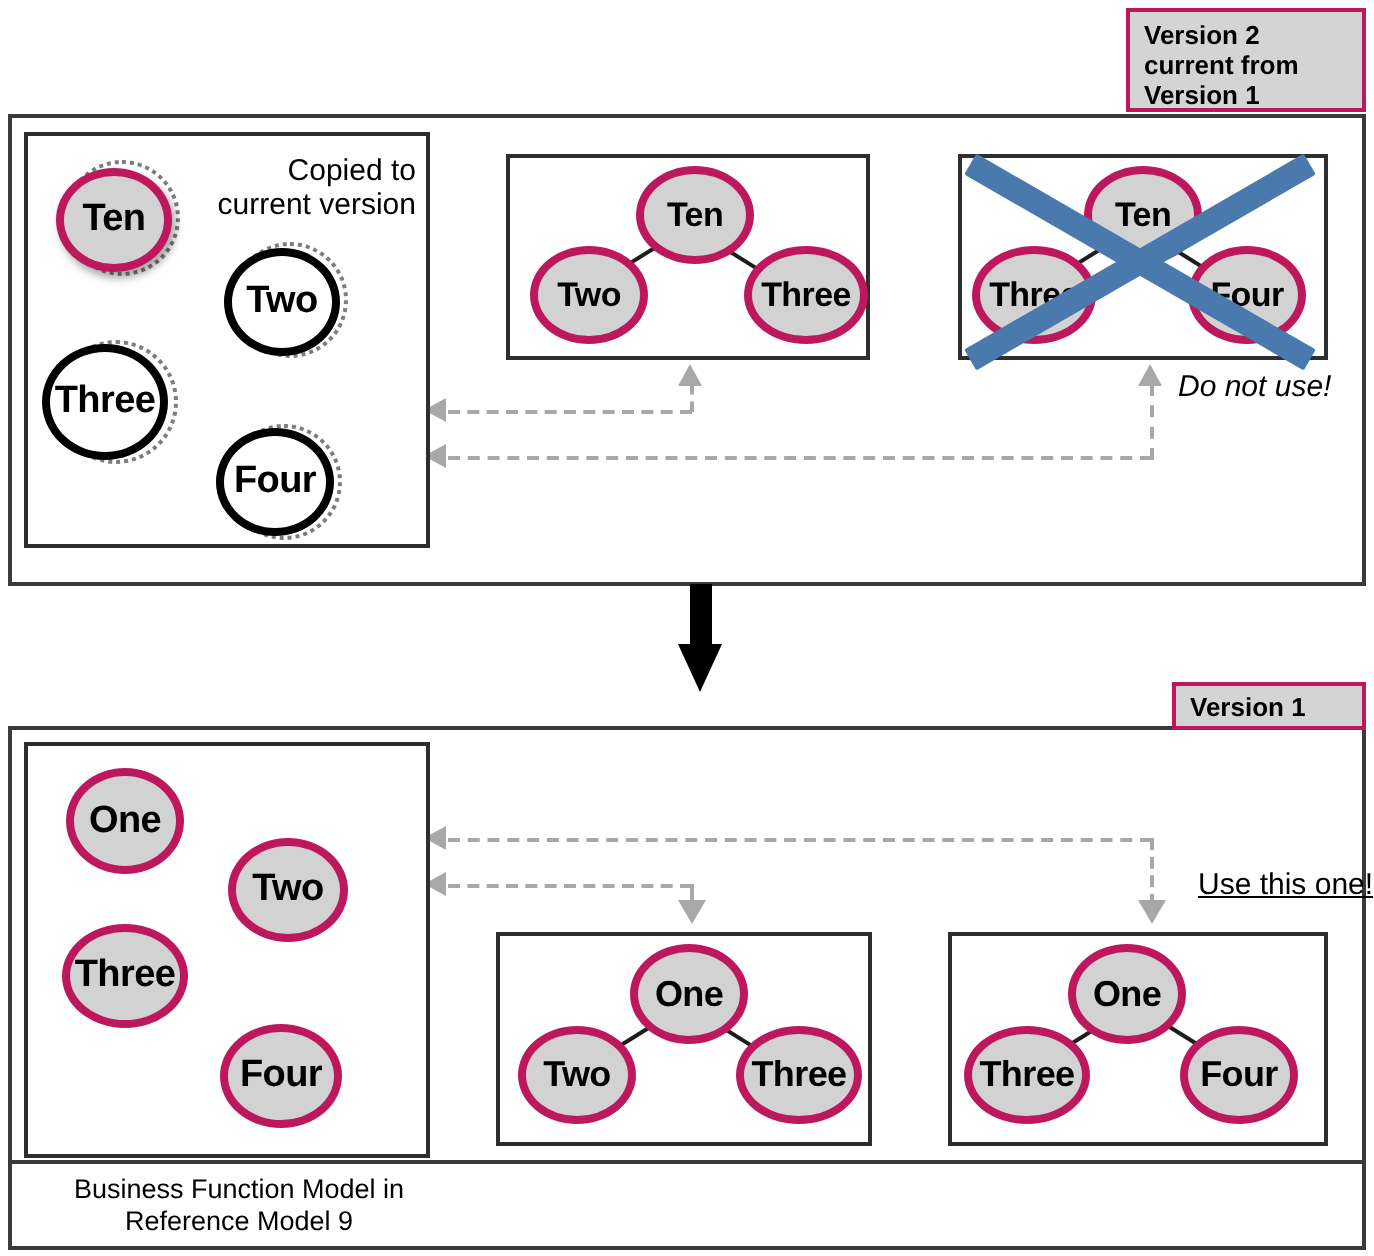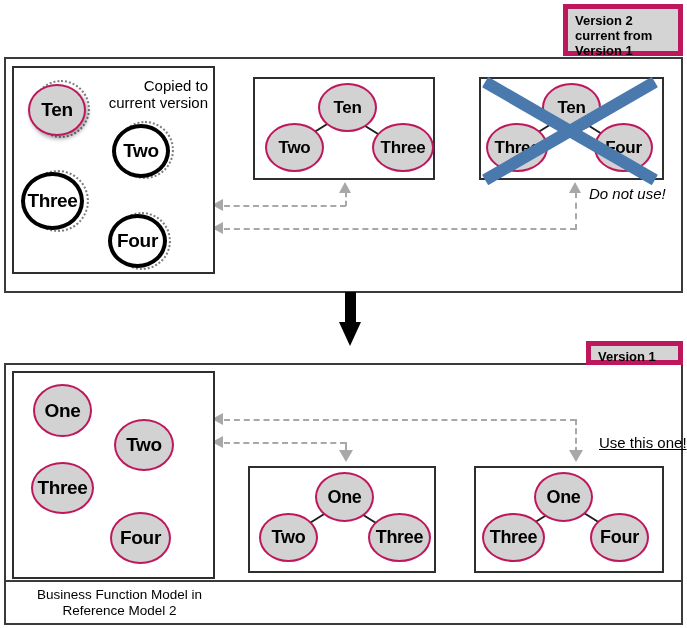--- a/index.html
+++ b/index.html
@@ -5,21 +5,21 @@
   html,body{margin:0;padding:0;background:#ffffff;}
   body{
     width:687px;height:628px;position:relative;overflow:hidden;
     font-family:"Liberation Sans", sans-serif;
     color:#000;
   }
   .stage{position:absolute;left:0;top:0;width:687px;height:628px;}
 
   
   .badge{
-    position:absolute;background:#d4d4d4;border:5px solid #be185d;
+    position:absolute;background:#d4d4d4;border:2px solid #be185d;
     font-weight:bold;font-size:13px;line-height:15px;color:#000;
     padding:4px 7px;box-sizing:border-box;z-index:40;
   }
   #badge-v2{left:563px;top:4px;width:120px;height:52px;}
   #badge-v1{left:586px;top:341px;width:97px;height:24px;
             padding:2px 7px;font-size:13px;line-height:18px;}
 
   
   .frame{position:absolute;border:2px solid #3a3a3a;background:#fff;box-sizing:border-box;z-index:10;}
   #frame-v2{left:4px;top:57px;width:679px;height:236px;}
@@ -37,21 +37,21 @@
   #box-rm2-v1 {left:474px;top:466px;width:190px;height:107px;}
 
   
   .node{
     position:absolute;border-radius:50%;
     display:flex;align-items:center;justify-content:center;
     font-weight:bold;color:#000;box-sizing:border-box;z-index:25;
     letter-spacing:-0.3px;
   }
   
-  .node.gray{background:#d2d2d2;border:2px solid #be185d;}
+  .node.gray{background:#d2d2d2;border:4px solid #be185d;}
   
   .node.white{background:#ffffff;border:4px solid #000000;}
   
   .shadow-ring{
     position:absolute;border-radius:50%;border:2px dotted #7d7d7d;
     box-sizing:border-box;z-index:22;pointer-events:none;
   }
   .node.shadowed{box-shadow:2px 3px 4px rgba(0,0,0,.35);}
 
   
@@ -237,16 +237,16 @@
   <div class="arrow down" style="left:569px;top:450px;"></div>
 
   <div class="dash-h" style="left:224px;top:442px;width:122px;"></div>
   <div class="dash-v" style="left:345px;top:442px;height:11px;"></div>
   <div class="arrow left" style="left:212px;top:436px;"></div>
   <div class="arrow down" style="left:339px;top:450px;"></div>
 
   <div class="note" id="note-usethis">Use this one!</div>
 
   <div id="captions">
-    <div class="cap c3">Business Function Model in Reference Model 2</div>
+    <div class="cap c3">Business Function Model in Reference Model 9</div>
   </div>
 
 </div>
 
 </body></html>

